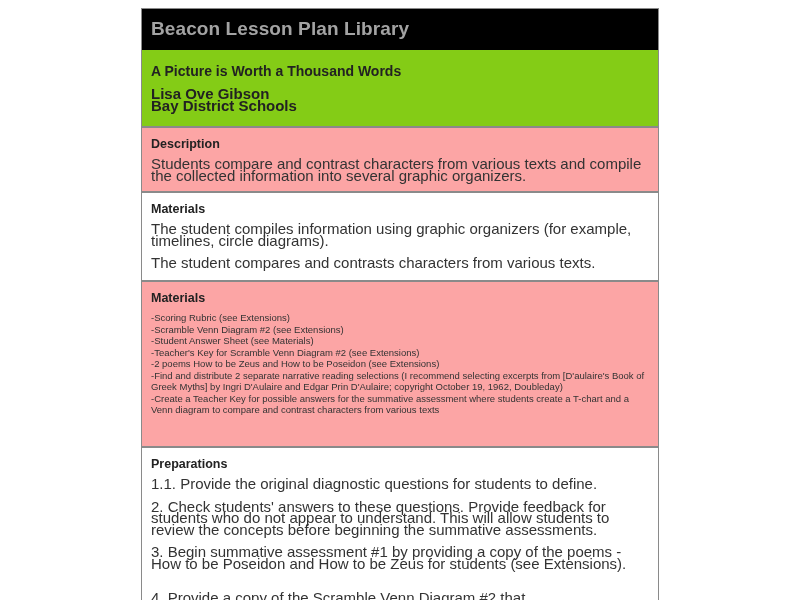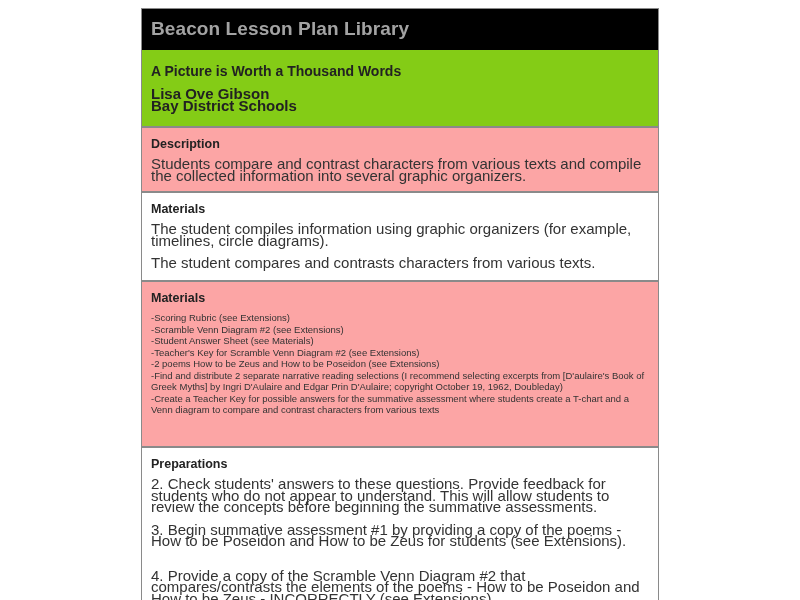--- a/index.html
+++ b/index.html
@@ -117,18 +117,19 @@
       <div>-Student Answer Sheet (see Materials)</div>
       <div>-Teacher's Key for Scramble Venn Diagram #2 (see Extensions)</div>
       <div>-2 poems How to be Zeus and How to be Poseidon (see Extensions)</div>
       <div>-Find and distribute 2 separate narrative reading selections (I recommend selecting excerpts from [D'aulaire's Book of Greek Myths] by Ingri D'Aulaire and Edgar Prin D'Aulaire; copyright October 19, 1962, Doubleday)</div>
       <div>-Create a Teacher Key for possible answers for the summative assessment where students create a T-chart and a Venn diagram to compare and contrast characters from various texts</div>
     </div>
   </div>
 
   <div class="section white" id="sec-preparations">
     <h2>Preparations</h2>
+    <p>1.1. Provide the original diagnostic questions for students to define.</p>
     <p>2. Check students' answers to these questions. Provide feedback for students who do not appear to understand. This will allow students to review the concepts before beginning the summative assessments.</p>
     <p>3. Begin summative assessment #1 by providing a copy of the poems -How to be Poseidon and How to be Zeus for students (see Extensions).</p>
     <div class="prep-gap"></div>
     <p>4. Provide a copy of the Scramble Venn Diagram #2 that compares/contrasts the elements of the poems - How to be Poseidon and How to be Zeus - INCORRECTLY (see Extensions).</p>
   </div>
 </div>
 
 </body></html>

